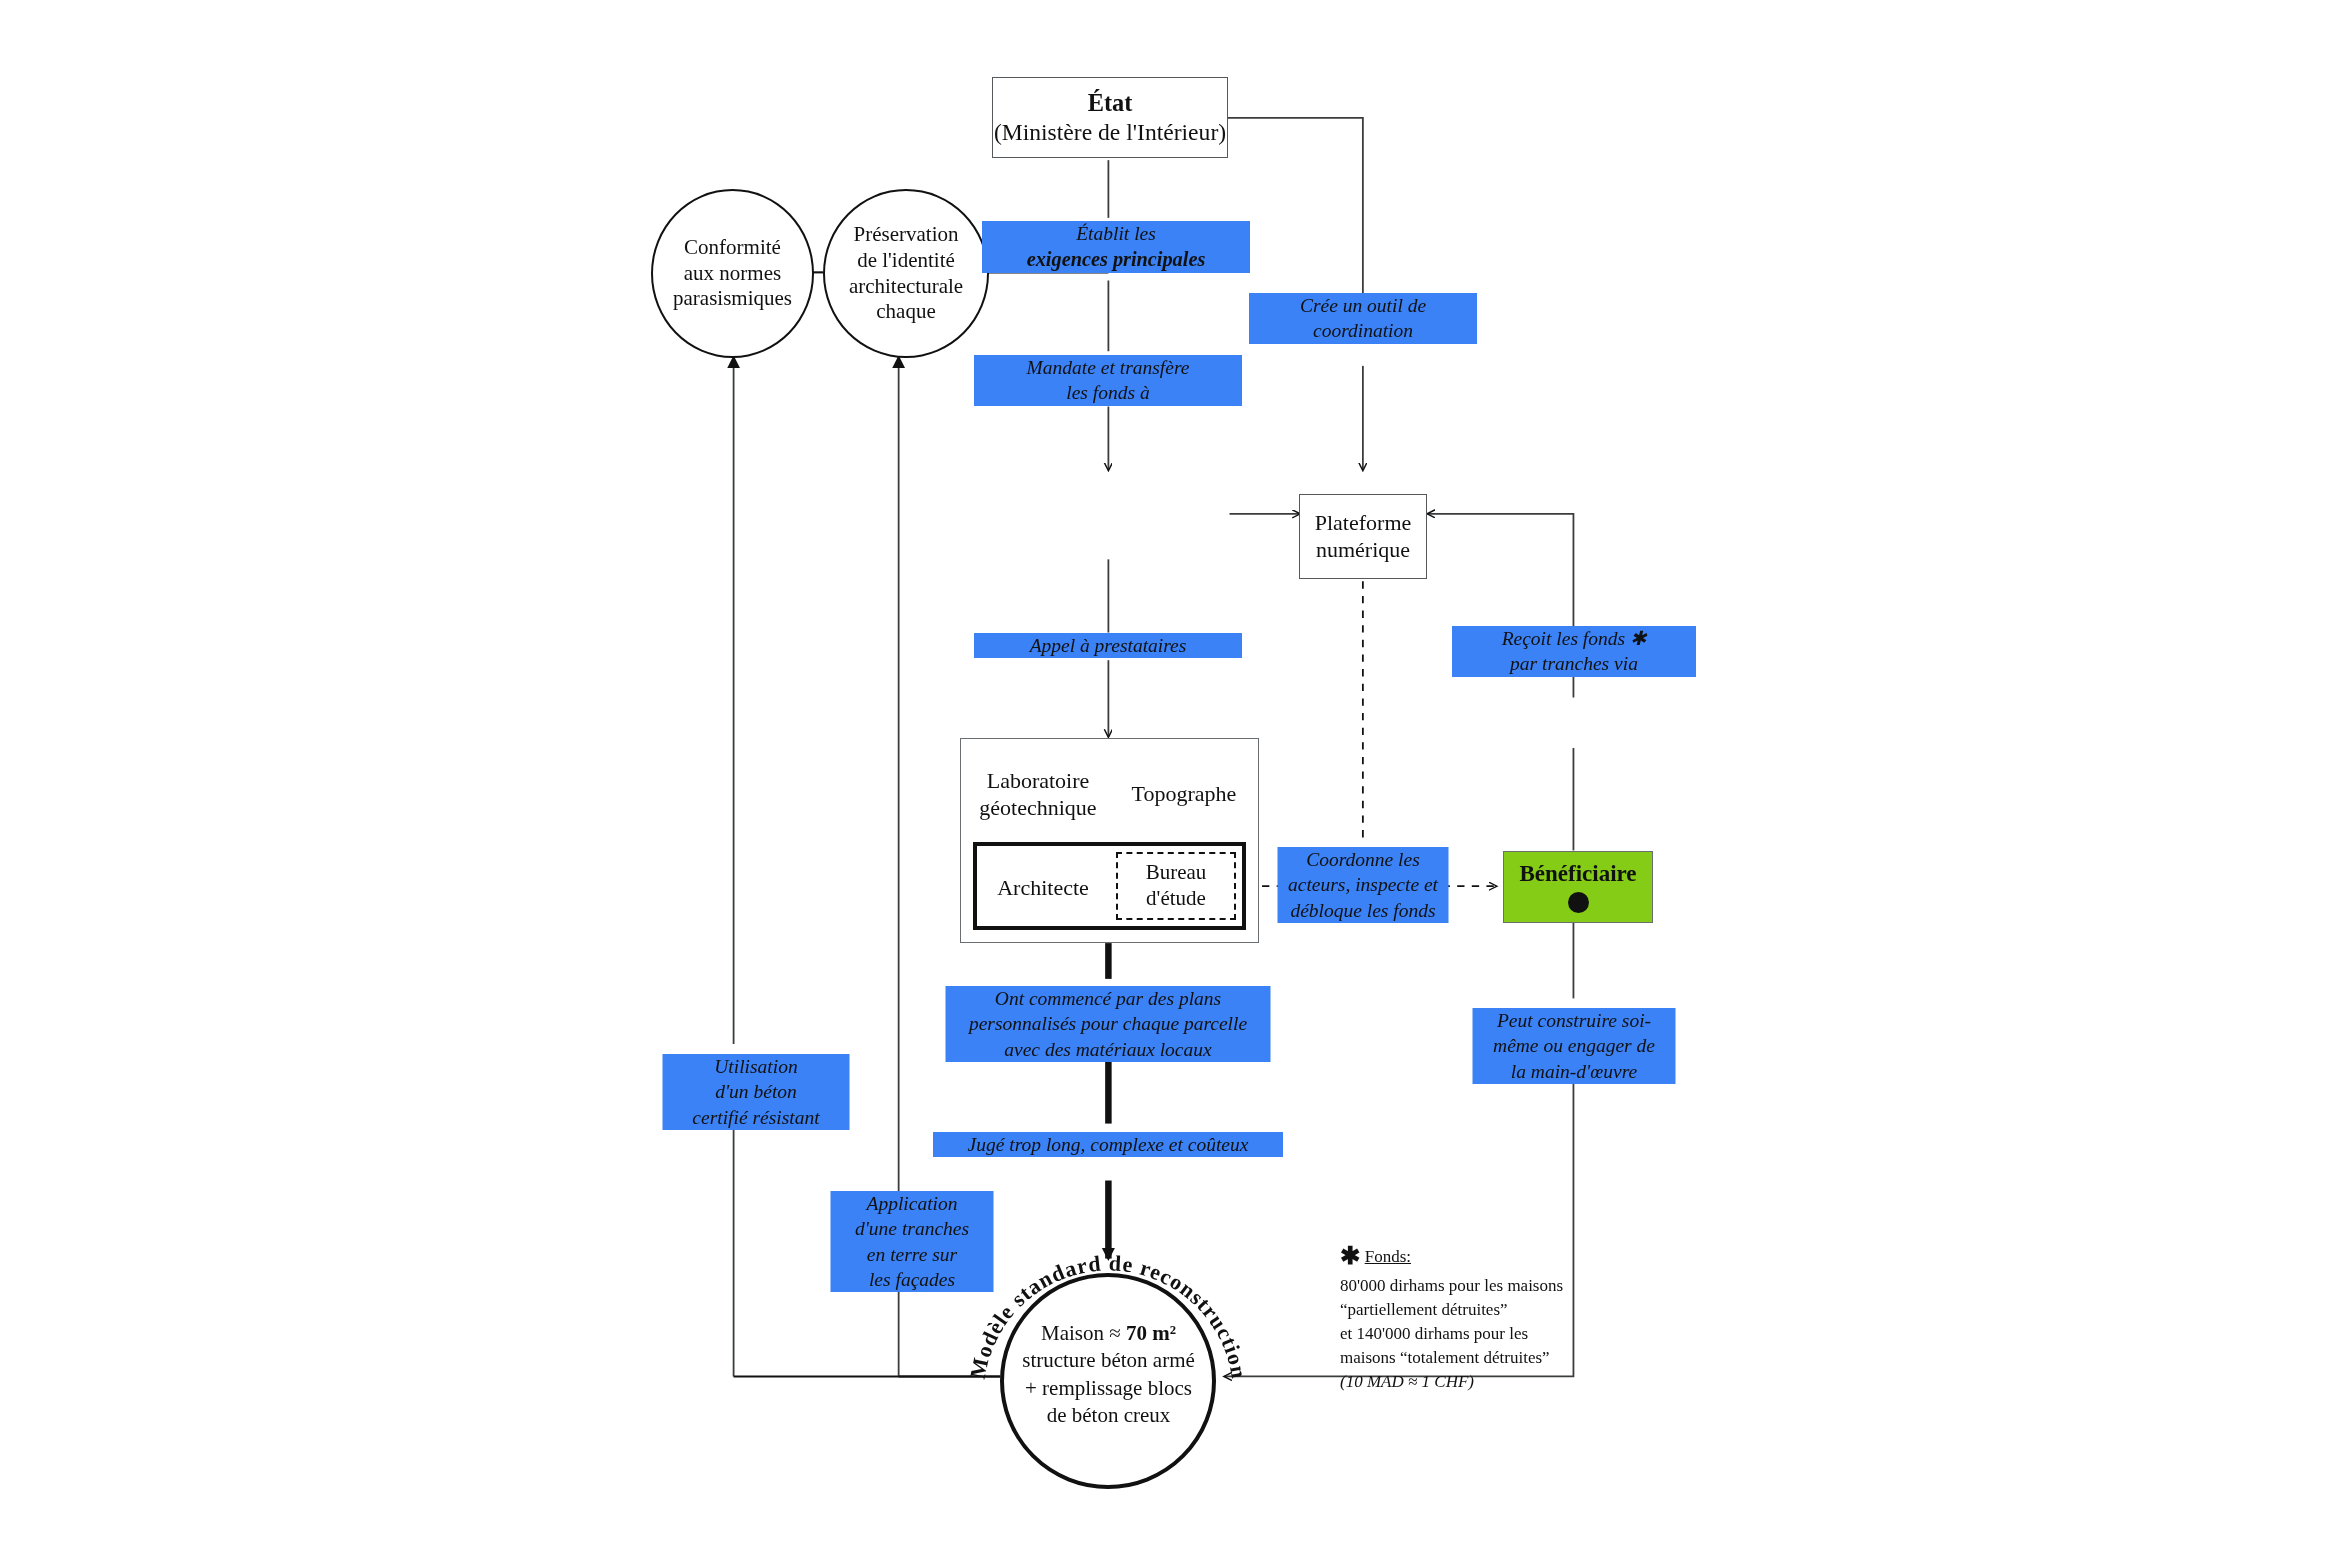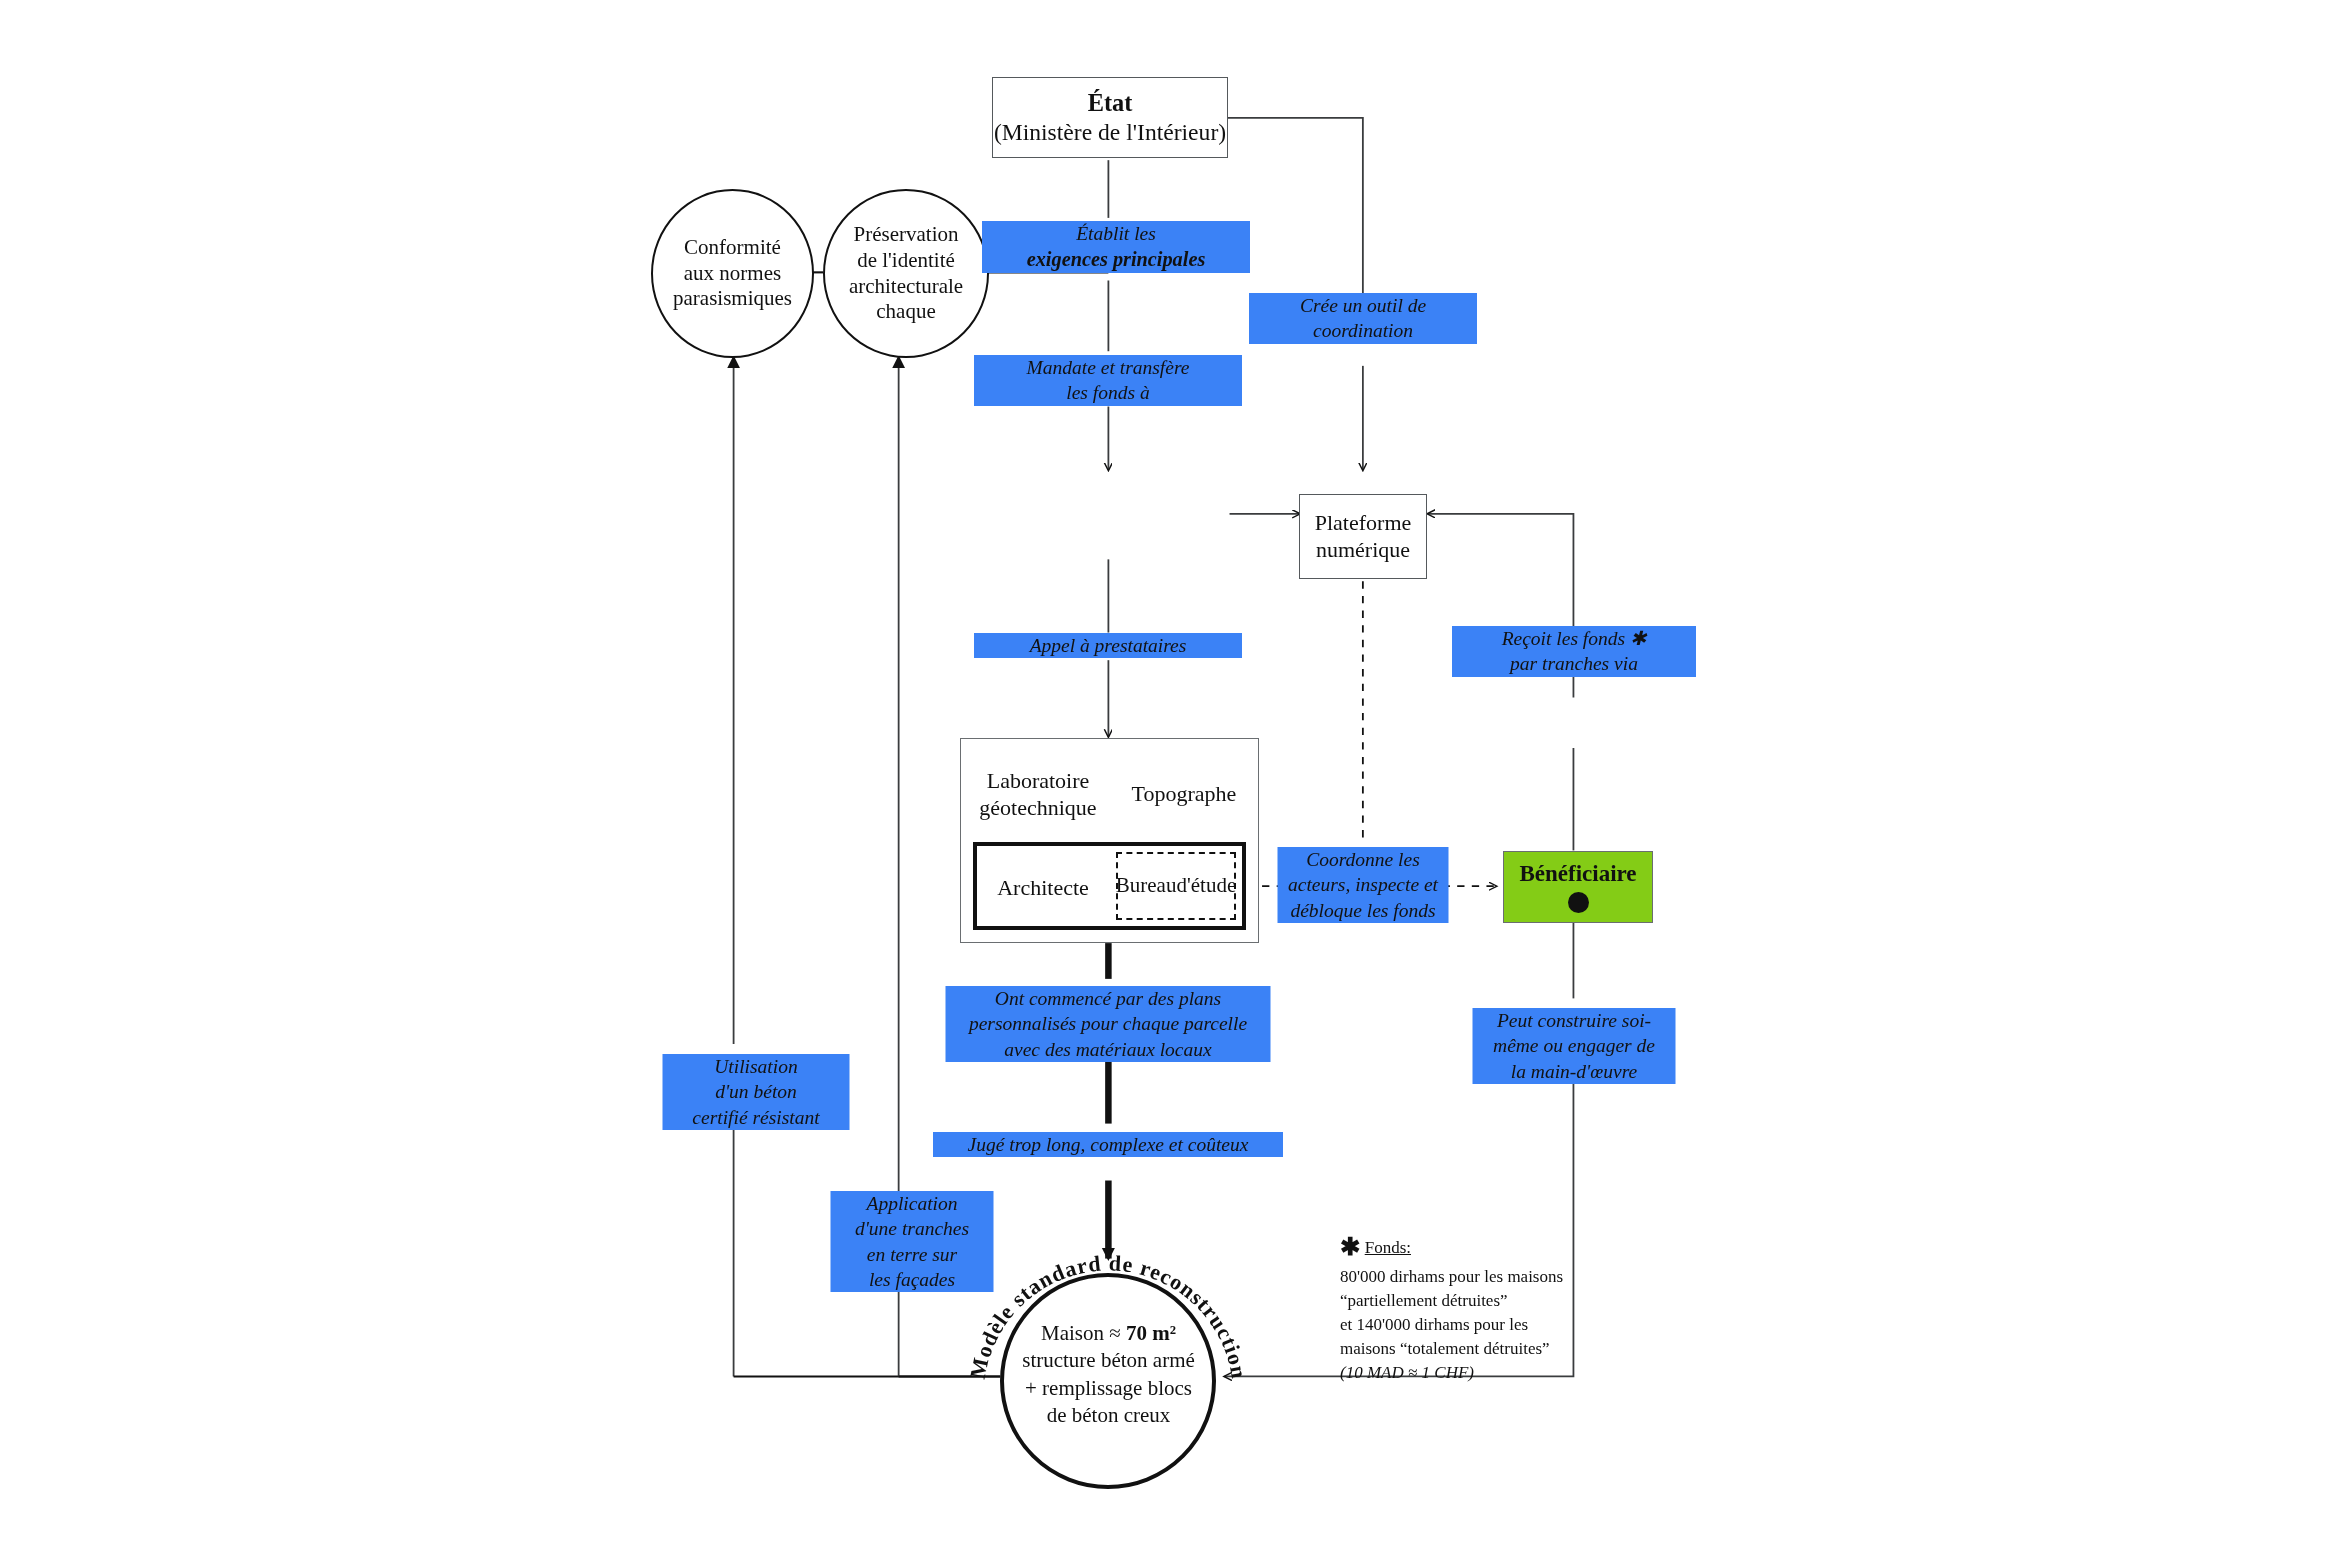--- a/index.html
+++ b/index.html
@@ -31,21 +31,21 @@
   .dash-box{position:absolute;border:2.4px dashed #111;background:#fff;box-sizing:border-box;
             display:flex;align-items:center;justify-content:center;text-align:center;
             font-size:21px;line-height:1.22;}
   .grp-lbl{position:absolute;text-align:center;font-size:22px;line-height:1.22;}
 
   .benef{position:absolute;border:1.6px solid #6a6e71;background:#84cc16;box-sizing:border-box;
          display:flex;flex-direction:column;align-items:center;justify-content:center;}
   .benef-title{font-weight:bold;font-size:23px;}
   .benef-dot{width:21px;height:21px;border-radius:50%;background:#111;margin-top:4.1px;}
 
-  .footnote{position:absolute;font-size:17px;line-height:1.42;}
+  .footnote{position:absolute;font-size:17px;line-height:1.42;margin-top:9px;}
   .footnote .star{font-size:24.4px;font-weight:bold;vertical-align:-1.6px;}
   .footnote .hd{text-decoration:underline;}
   .footnote .cur{font-style:italic;}
   .circ-body{position:absolute;text-align:center;font-size:21px;line-height:1.30;}
   .circ-body b{font-weight:bold;}
 </style>
 </head>
 <body>
 
 <div id="stage">
@@ -140,21 +140,21 @@
     <div>Laboratoire</div>
     <div>géotechnique</div>
   </div>
 
   <div class="grp-lbl" style="left:1119px;top:781px;width:130px;">Topographe</div>
 
   <div class="group-inner" style="left:973px;top:842px;width:273px;height:88px;"></div>
 
   <div class="grp-lbl" style="left:982px;top:875px;width:122px;">Architecte</div>
 
-  <div class="dash-box" style="left:1116px;top:852px;width:120px;height:68px;flex-direction:row;">
+  <div class="dash-box" style="left:1116px;top:852px;width:120px;height:68px;flex-direction:column;">
     <div>Bureau</div>
     <div>d'étude</div>
   </div>
 
   <div class="benef" style="left:1503px;top:851px;width:150px;height:72px;">
     <div class="benef-title">Bénéficiaire</div>
     <div class="benef-dot"></div>
   </div>
 
   <div class="node circnode" style="left:1000px;top:1273px;width:216px;height:216px;border-width:4.1px;"></div>

